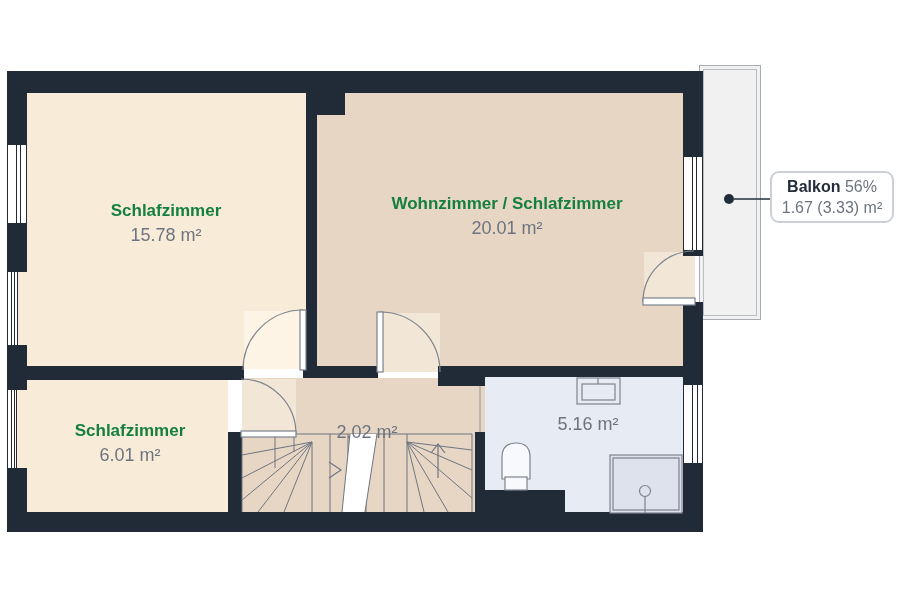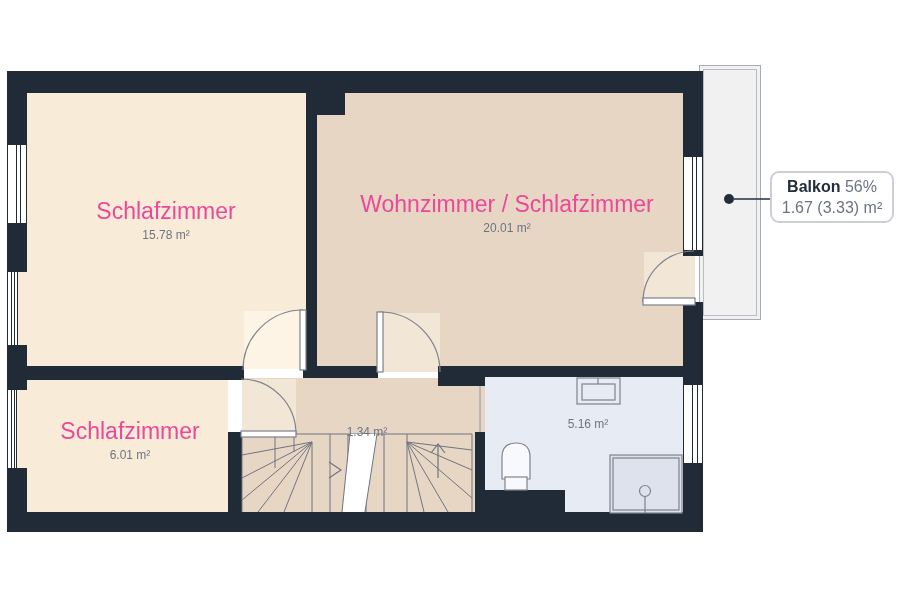--- a/index.html
+++ b/index.html
@@ -8,22 +8,22 @@
   #plan *{box-sizing:border-box;}
   .w{position:absolute;background:#212a37;}
   .room{position:absolute;}
   .tint{position:absolute;}
   .window{position:absolute;background:#fff;border-left:1px solid #212a37;border-right:1px solid #212a37;}
   .window .pane{position:absolute;top:0;bottom:0;width:1px;background:#212a37;}
   .balcony{position:absolute;background:#f1f1f2;border:1px solid #a7acb4;}
   .balcony .inner{position:absolute;left:3px;top:3px;right:3px;bottom:3px;border:1px solid #b8bcc3;}
   svg.overlay{position:absolute;left:0;top:0;pointer-events:none;}
   .label{position:absolute;text-align:center;line-height:24px;pointer-events:none;}
-  .label .nm{font-weight:normal;font-size:23px;color:#ec4899;}
-  .label .ar{font-size:12px;color:#6d7480;}
+  .label .nm{font-weight:bold;font-size:17px;color:#15803d;}
+  .label .ar{font-size:18px;color:#6d7480;}
   .callout{position:absolute;left:770px;top:171px;width:124px;height:52px;background:#fff;
            border:2px solid #ccd0d6;border-radius:9px;display:flex;flex-direction:column;
            justify-content:center;align-items:center;line-height:21px;}
   .callout .l1{font-size:16px;color:#6d7480;}
   .callout .l1 b{color:#232e3c;font-weight:bold;}
   .callout .l2{font-size:16px;color:#6d7480;}
 </style>
 </head>
 <body>
 
@@ -143,21 +143,21 @@
   </div>
   <div class="label" style="left:332px;top:192px;width:350px;">
     <div class="nm">Wohnzimmer / Schlafzimmer</div>
     <div class="ar">20.01 m²</div>
   </div>
   <div class="label" style="left:10px;top:419px;width:240px;">
     <div class="nm">Schlafzimmer</div>
     <div class="ar">6.01 m²</div>
   </div>
   <div class="label" style="left:247px;top:420px;width:240px;">
-    <div class="ar">1.34 m²</div>
+    <div class="ar">2.02 m²</div>
   </div>
   <div class="label" style="left:468px;top:412px;width:240px;">
     <div class="ar">5.16 m²</div>
   </div>
 
   <div class="callout">
     <div class="l1"><b>Balkon</b> <span>56%</span></div>
     <div class="l2">1.67 (3.33) m²</div>
   </div>
 

